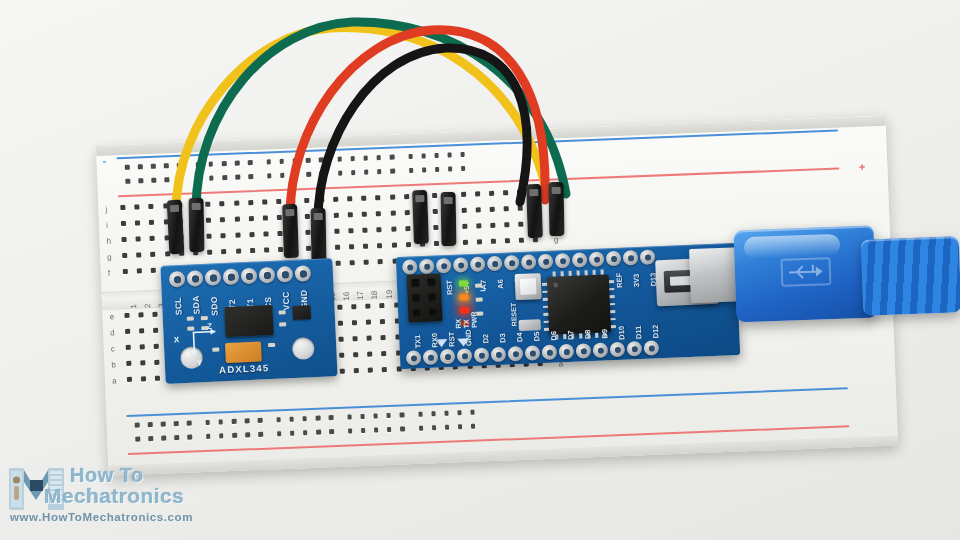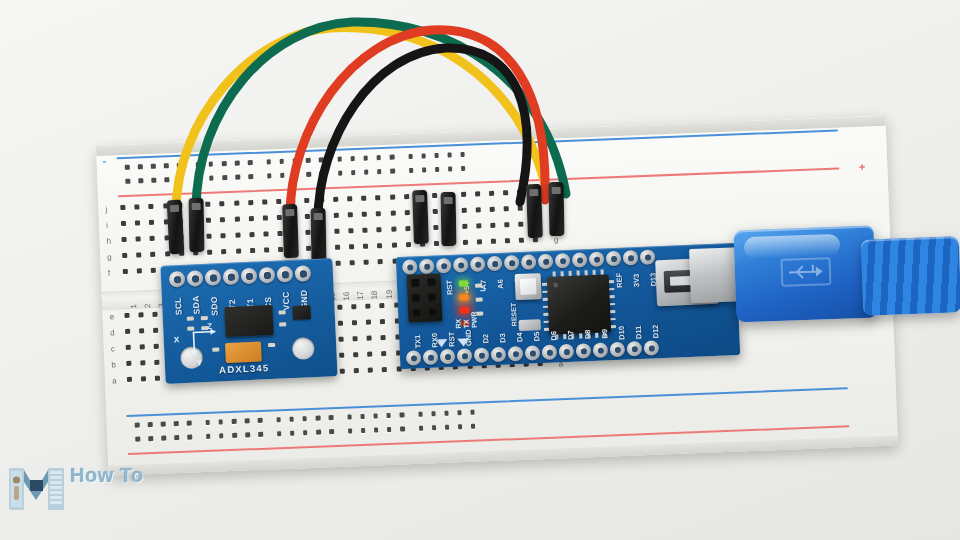--- a/index.html
+++ b/index.html
@@ -1020,15 +1020,17 @@
         <rect x="42" y="15" width="12" height="3"></rect>
           <rect x="42" y="20" width="12" height="3"></rect>
         <rect x="42" y="25" width="12" height="3"></rect>
           <rect x="42" y="30" width="12" height="3"></rect>
         <rect x="42" y="35" width="12" height="3"></rect>
       </g>
       <path d="M16,4 L28,24 L40,4 L40,16 L28,34 L16,16 Z" fill="#5f8fae" opacity=".9"></path>
       <rect x="22" y="14" width="13" height="11" fill="#2b4a63"></rect>
     </svg>
     <div class="t1">How To</div>
+    <div class="t2">Mechatronics</div>
+    <div class="t3">www.HowToMechatronics.com</div>
   </div>
 
 </div>
 
 </body></html>

